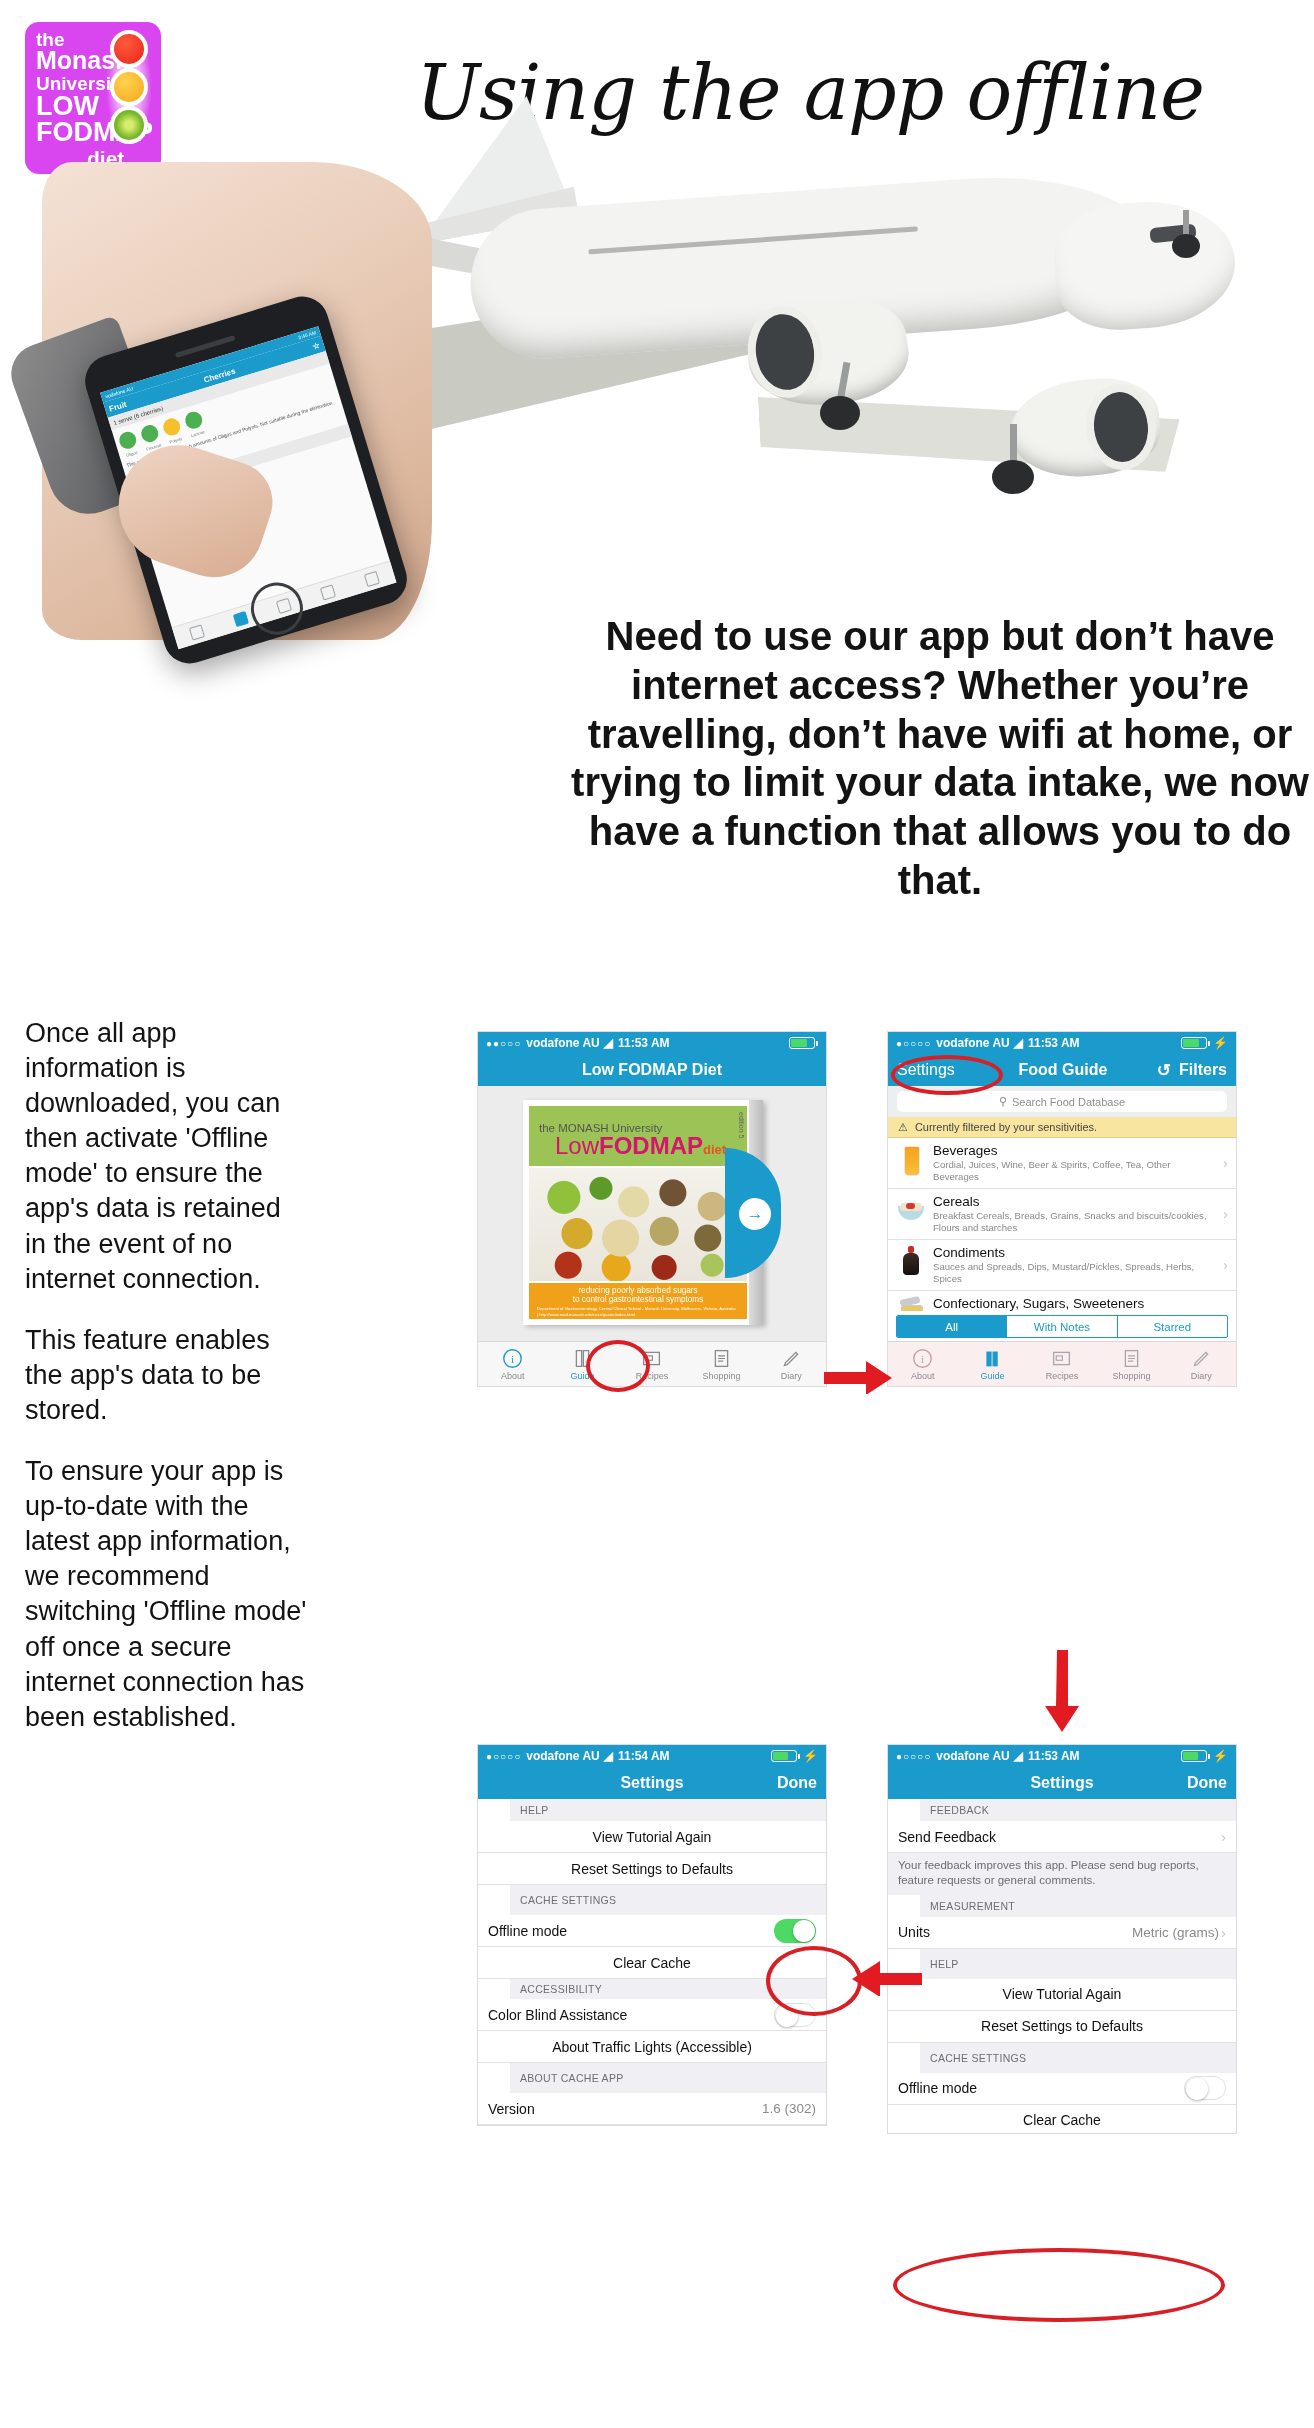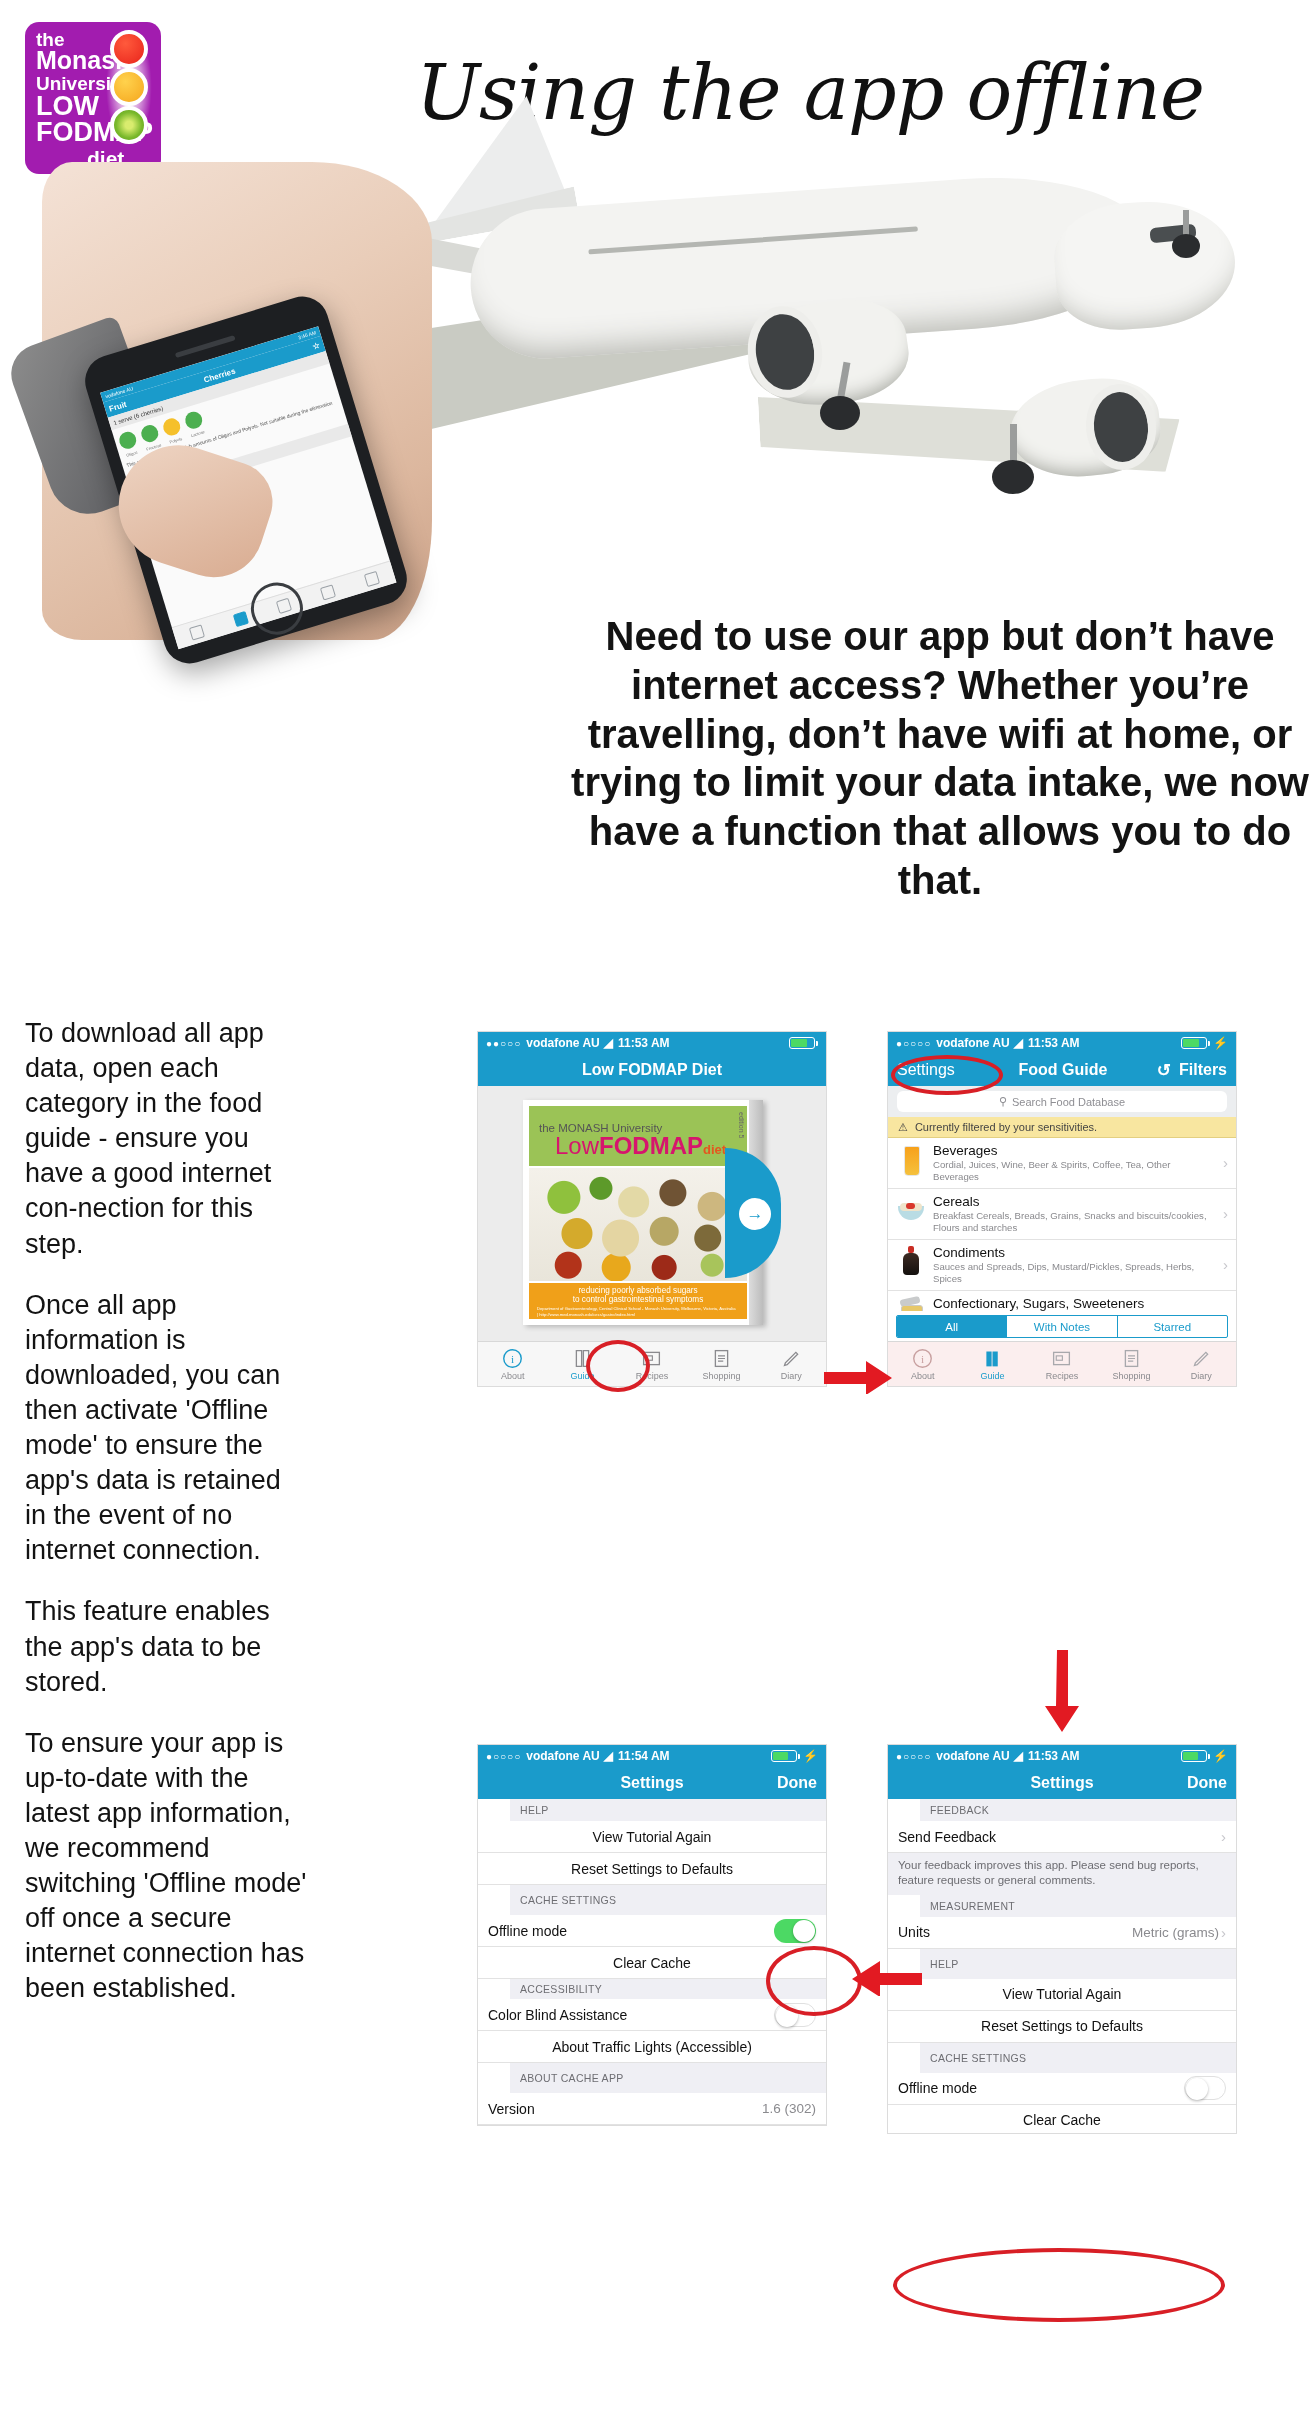--- a/index.html
+++ b/index.html
@@ -2,21 +2,21 @@
 <html><head>
 <meta charset="utf-8">
 <style>
   html,body{margin:0;padding:0;background:#ffffff;}
   body{width:1314px;height:2428px;position:relative;overflow:hidden;
        font-family:"Liberation Sans", sans-serif;color:#000;}
 
   
   #header{position:absolute;left:0;top:0;width:1314px;height:330px;}
   #logo{position:absolute;left:25px;top:22px;width:136px;height:152px;
-        background:#a21caf;border-radius:14px;overflow:hidden;}
+        background:#d946ef;border-radius:14px;overflow:hidden;}
   #logo .ltext{position:absolute;left:11px;top:8px;width:88px;color:#fff;
         line-height:1.02;font-weight:bold;}
   #logo .l1{font-size:19px;}
   #logo .l2{font-size:25px;margin-top:-1px;}
   #logo .l3{font-size:19px;margin-top:0px;}
   #logo .l4{font-size:27px;margin-top:0px;}
   #logo .l5{font-size:27px;margin-top:-2px;}
   #logo .l6{position:absolute;left:62px;top:125px;font-size:21px;color:#fff;font-weight:bold;}
   #logo .lights{position:absolute;right:9px;top:6px;width:46px;height:118px;}
   #logo .glow{position:absolute;left:0;top:0;width:46px;height:118px;
@@ -305,21 +305,20 @@
       </div>
     </div>
     <div id="homebtn"></div>
   </div>
   <div id="thumb"></div>
 </div>
 
 <div id="intro">Need to use our app but don’t have internet access? Whether you’re travelling, don’t have wifi at home, or trying to limit your data intake, we now have a function that allows you to do that.</div>
 
 <div id="leftcol">
-  <p>To download all app data, open each category in the food guide - ensure you have a good internet con-nection for this step.</p>
   <p>Once all app information is downloaded, you can then activate 'Offline mode' to ensure the app's data is retained in the event of no internet connection.</p>
   <p>This feature enables the app's data to be stored.</p>
   <p>To ensure your app is up-to-date with the latest app information, we recommend switching 'Offline mode' off once a secure internet connection has been established.</p>
 </div>
 
 <div class="screen" id="scr1">
   <div class="sbar">
     <span class="dots">●●○○○</span>
     <span class="carrier">vodafone AU</span>
     <span class="wifi">◢</span>

